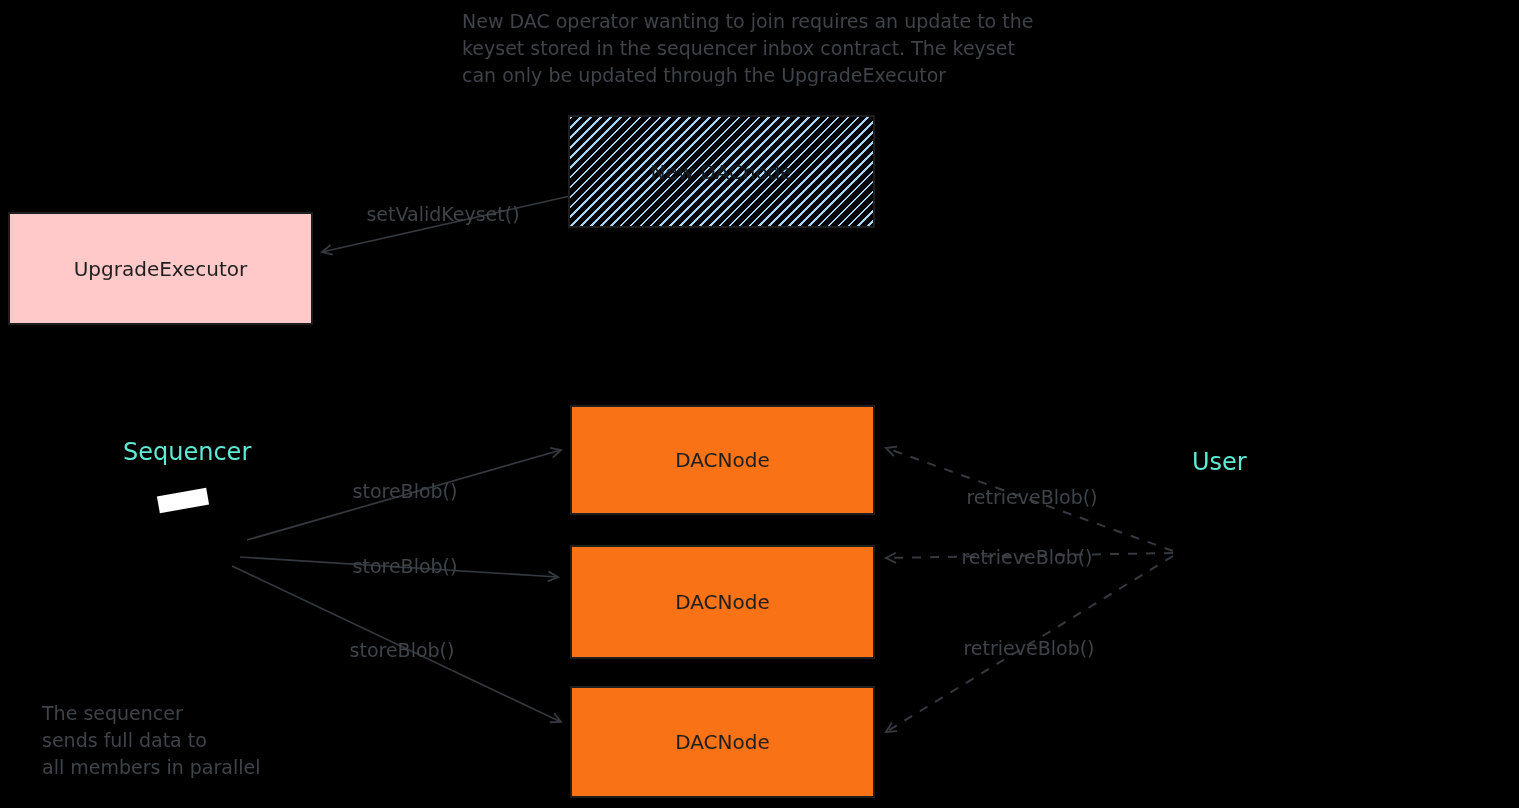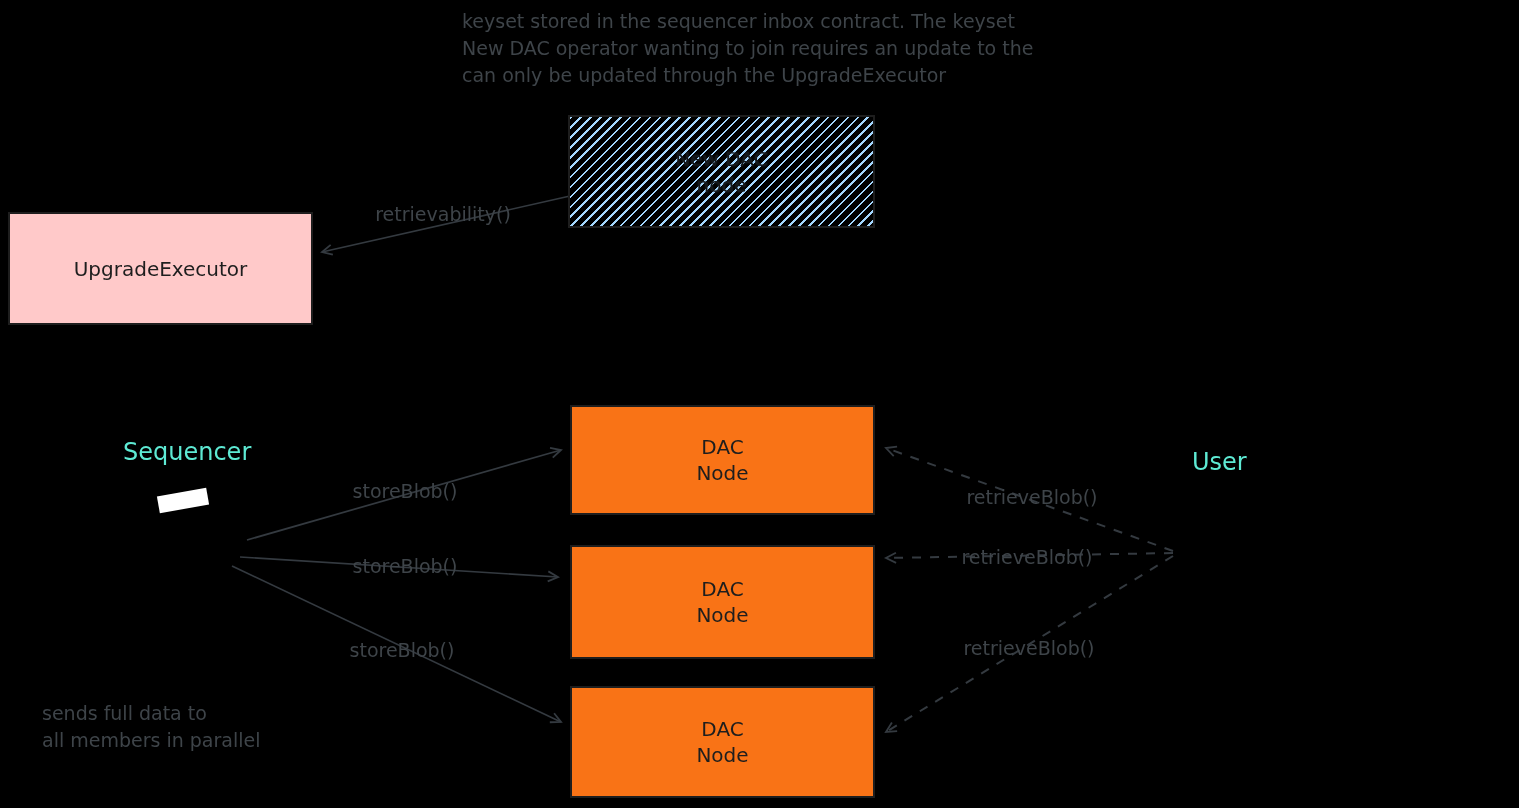--- a/index.html
+++ b/index.html
@@ -27,21 +27,21 @@
     color: #3e4449;
     font-size: 19px;
     white-space: nowrap;
     transform: translate(-50%, -50%);
   }
   .shape {
     position: absolute;
     box-sizing: border-box;
     border: 2px solid #1e1e1e;
     display: flex;
-    flex-direction: column;
+    flex-direction: row;
     align-items: center;
     justify-content: center;
     text-align: center;
     color: #1e1e1e;
     font-size: 20px;
     line-height: 26px;
   }
   .pink-box { background: #ffc9c9; }
   .blue-box { background: #f97316; }
   .hatch-box {
@@ -92,35 +92,35 @@
     <line x1="247" y1="540" x2="561" y2="450" stroke="#343a40" stroke-width="1.7" marker-end="url(#arrow-open)"></line>
     <line x1="240" y1="557" x2="558" y2="577" stroke="#343a40" stroke-width="1.7" marker-end="url(#arrow-open)"></line>
     <line x1="232" y1="566" x2="561" y2="722" stroke="#343a40" stroke-width="1.7" marker-end="url(#arrow-open)"></line>
 
     <line x1="1173" y1="551" x2="886" y2="448" stroke="#343a40" stroke-width="2" stroke-dasharray="9 9" marker-end="url(#arrow-open)"></line>
     <line x1="1173" y1="553" x2="886" y2="558" stroke="#343a40" stroke-width="2" stroke-dasharray="9 9" marker-end="url(#arrow-open)"></line>
     <line x1="1173" y1="556" x2="886" y2="732" stroke="#343a40" stroke-width="2" stroke-dasharray="9 9" marker-end="url(#arrow-open)"></line>
   </svg>
 
   <div class="note" style="left:462px; top:8px;">
+    <div>New DAC operator wanting to join requires an update to the</div>
     <div>keyset stored in the sequencer inbox contract. The keyset</div>
-    <div>New DAC operator wanting to join requires an update to the</div>
     <div>can only be updated through the UpgradeExecutor</div>
   </div>
 
   <div class="shape hatch-box" style="left:568px; top:115px; width:307px; height:113px;">
     <div class="box-line">New DAC</div>
     <div class="box-line">node</div>
   </div>
 
   <div class="shape pink-box" style="left:8px; top:212px; width:305px; height:113px;justify-content:center;">
     <div>UpgradeExecutor</div>
   </div>
 
-  <div class="edge-label" style="left:443px; top:214px;">retrievability()</div>
+  <div class="edge-label" style="left:443px; top:214px;">setValidKeyset()</div>
 
   <div class="floating-label" style="left:123px; top:438px;">Sequencer</div>
   <div class="white-chip"></div>
 
   <div class="shape blue-box" style="left:570px; top:405px; width:305px; height:110px;">
     <div>DAC</div>
     <div>Node</div>
   </div>
   <div class="shape blue-box" style="left:570px; top:545px; width:305px; height:114px;">
     <div>DAC</div>
@@ -136,17 +136,18 @@
   <div class="edge-label" style="left:402px; top:650px;">storeBlob()</div>
 
   <div class="edge-label" style="left:1032px; top:497px;">retrieveBlob()</div>
   <div class="edge-label" style="left:1027px; top:557px;">retrieveBlob()</div>
   <div class="edge-label" style="left:1029px; top:648px;">retrieveBlob()</div>
 
 
   <div class="floating-label" style="left:1192px; top:448px;">User</div>
 
   <div class="note" style="left:42px; top:700px;">
+    <div>The sequencer</div>
     <div>sends full data to</div>
     <div>all members in parallel</div>
   </div>
 
 </div>
 
 </body></html>

